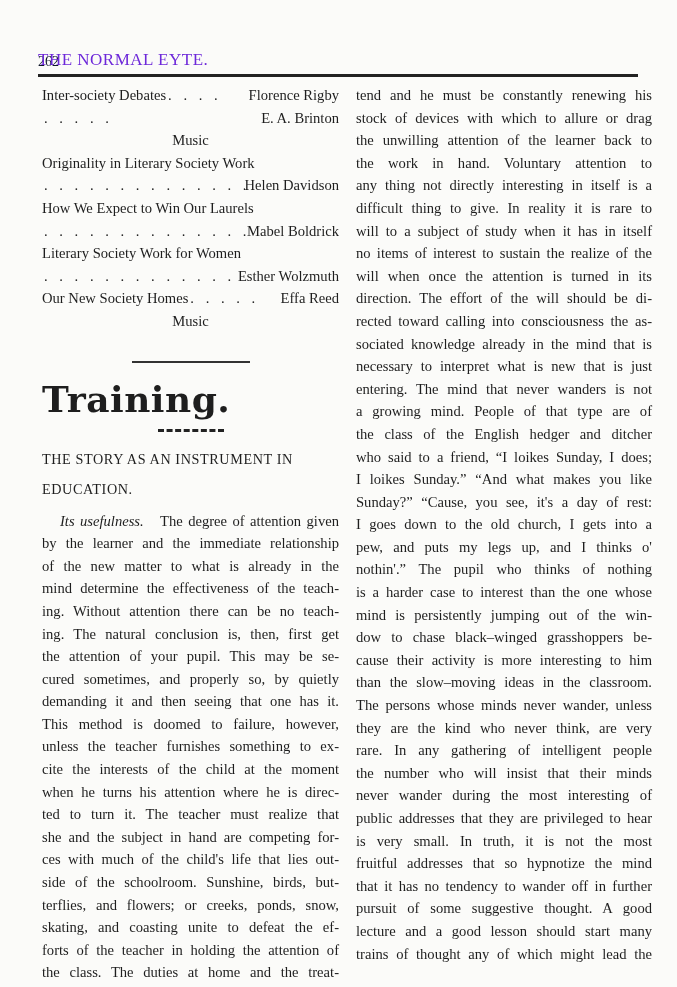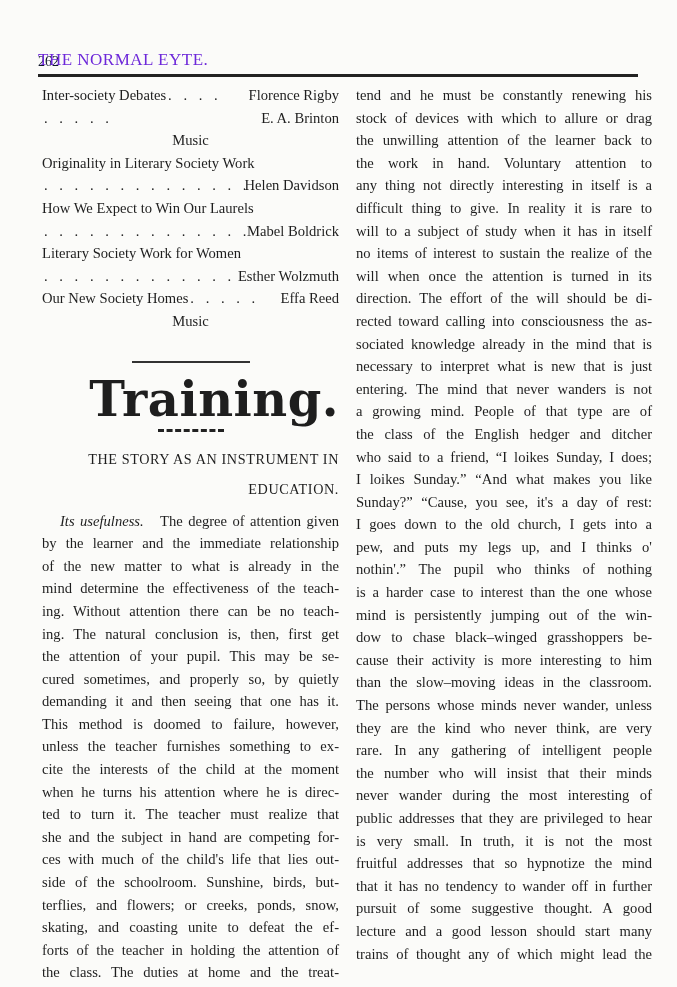--- a/index.html
+++ b/index.html
@@ -38,29 +38,29 @@
     .line.center { text-align: center; text-align-last: center; }
     .line.indent { padding-left: 18px; }
     .prog-row { display: flex; justify-content: space-between; white-space: nowrap; height: 22.6px; }
     .prog-title { flex: 0 0 auto; }
     .prog-dots { flex: 1 1 auto; overflow: hidden; letter-spacing: 4px; padding: 0 2px; }
     .prog-name { flex: 0 0 auto; }
     .divider-short {
       margin: 28px auto 0 auto; width: 118px; border-top: 2px solid #333;
     }
     .section-title {
-      text-align: right; font-size: 48px; font-weight: bold; margin-top: 14px;
+      text-align: left; font-size: 36px; font-weight: bold; margin-top: 14px;
       letter-spacing: 0.5px; line-height: 44px;
       font-family: "DejaVu Serif", "Liberation Serif", serif;
     }
     .dash-rule {
       margin: 8px auto 0 auto; width: 66px; border-top: 3px dashed #222;
     }
     .article-title {
-      text-align: right; font-size: 14.2px; letter-spacing: 0.6px;
+      text-align: left; font-size: 14.2px; letter-spacing: 0.6px;
       line-height: 30px; margin-top: 12px;
     }
     .body-text { margin-top: 6px; }
     .runin { font-style: italic; }
   </style>
 </head>
 <body>
 
 <div class="header">
   <span class="page-num">262</span>

